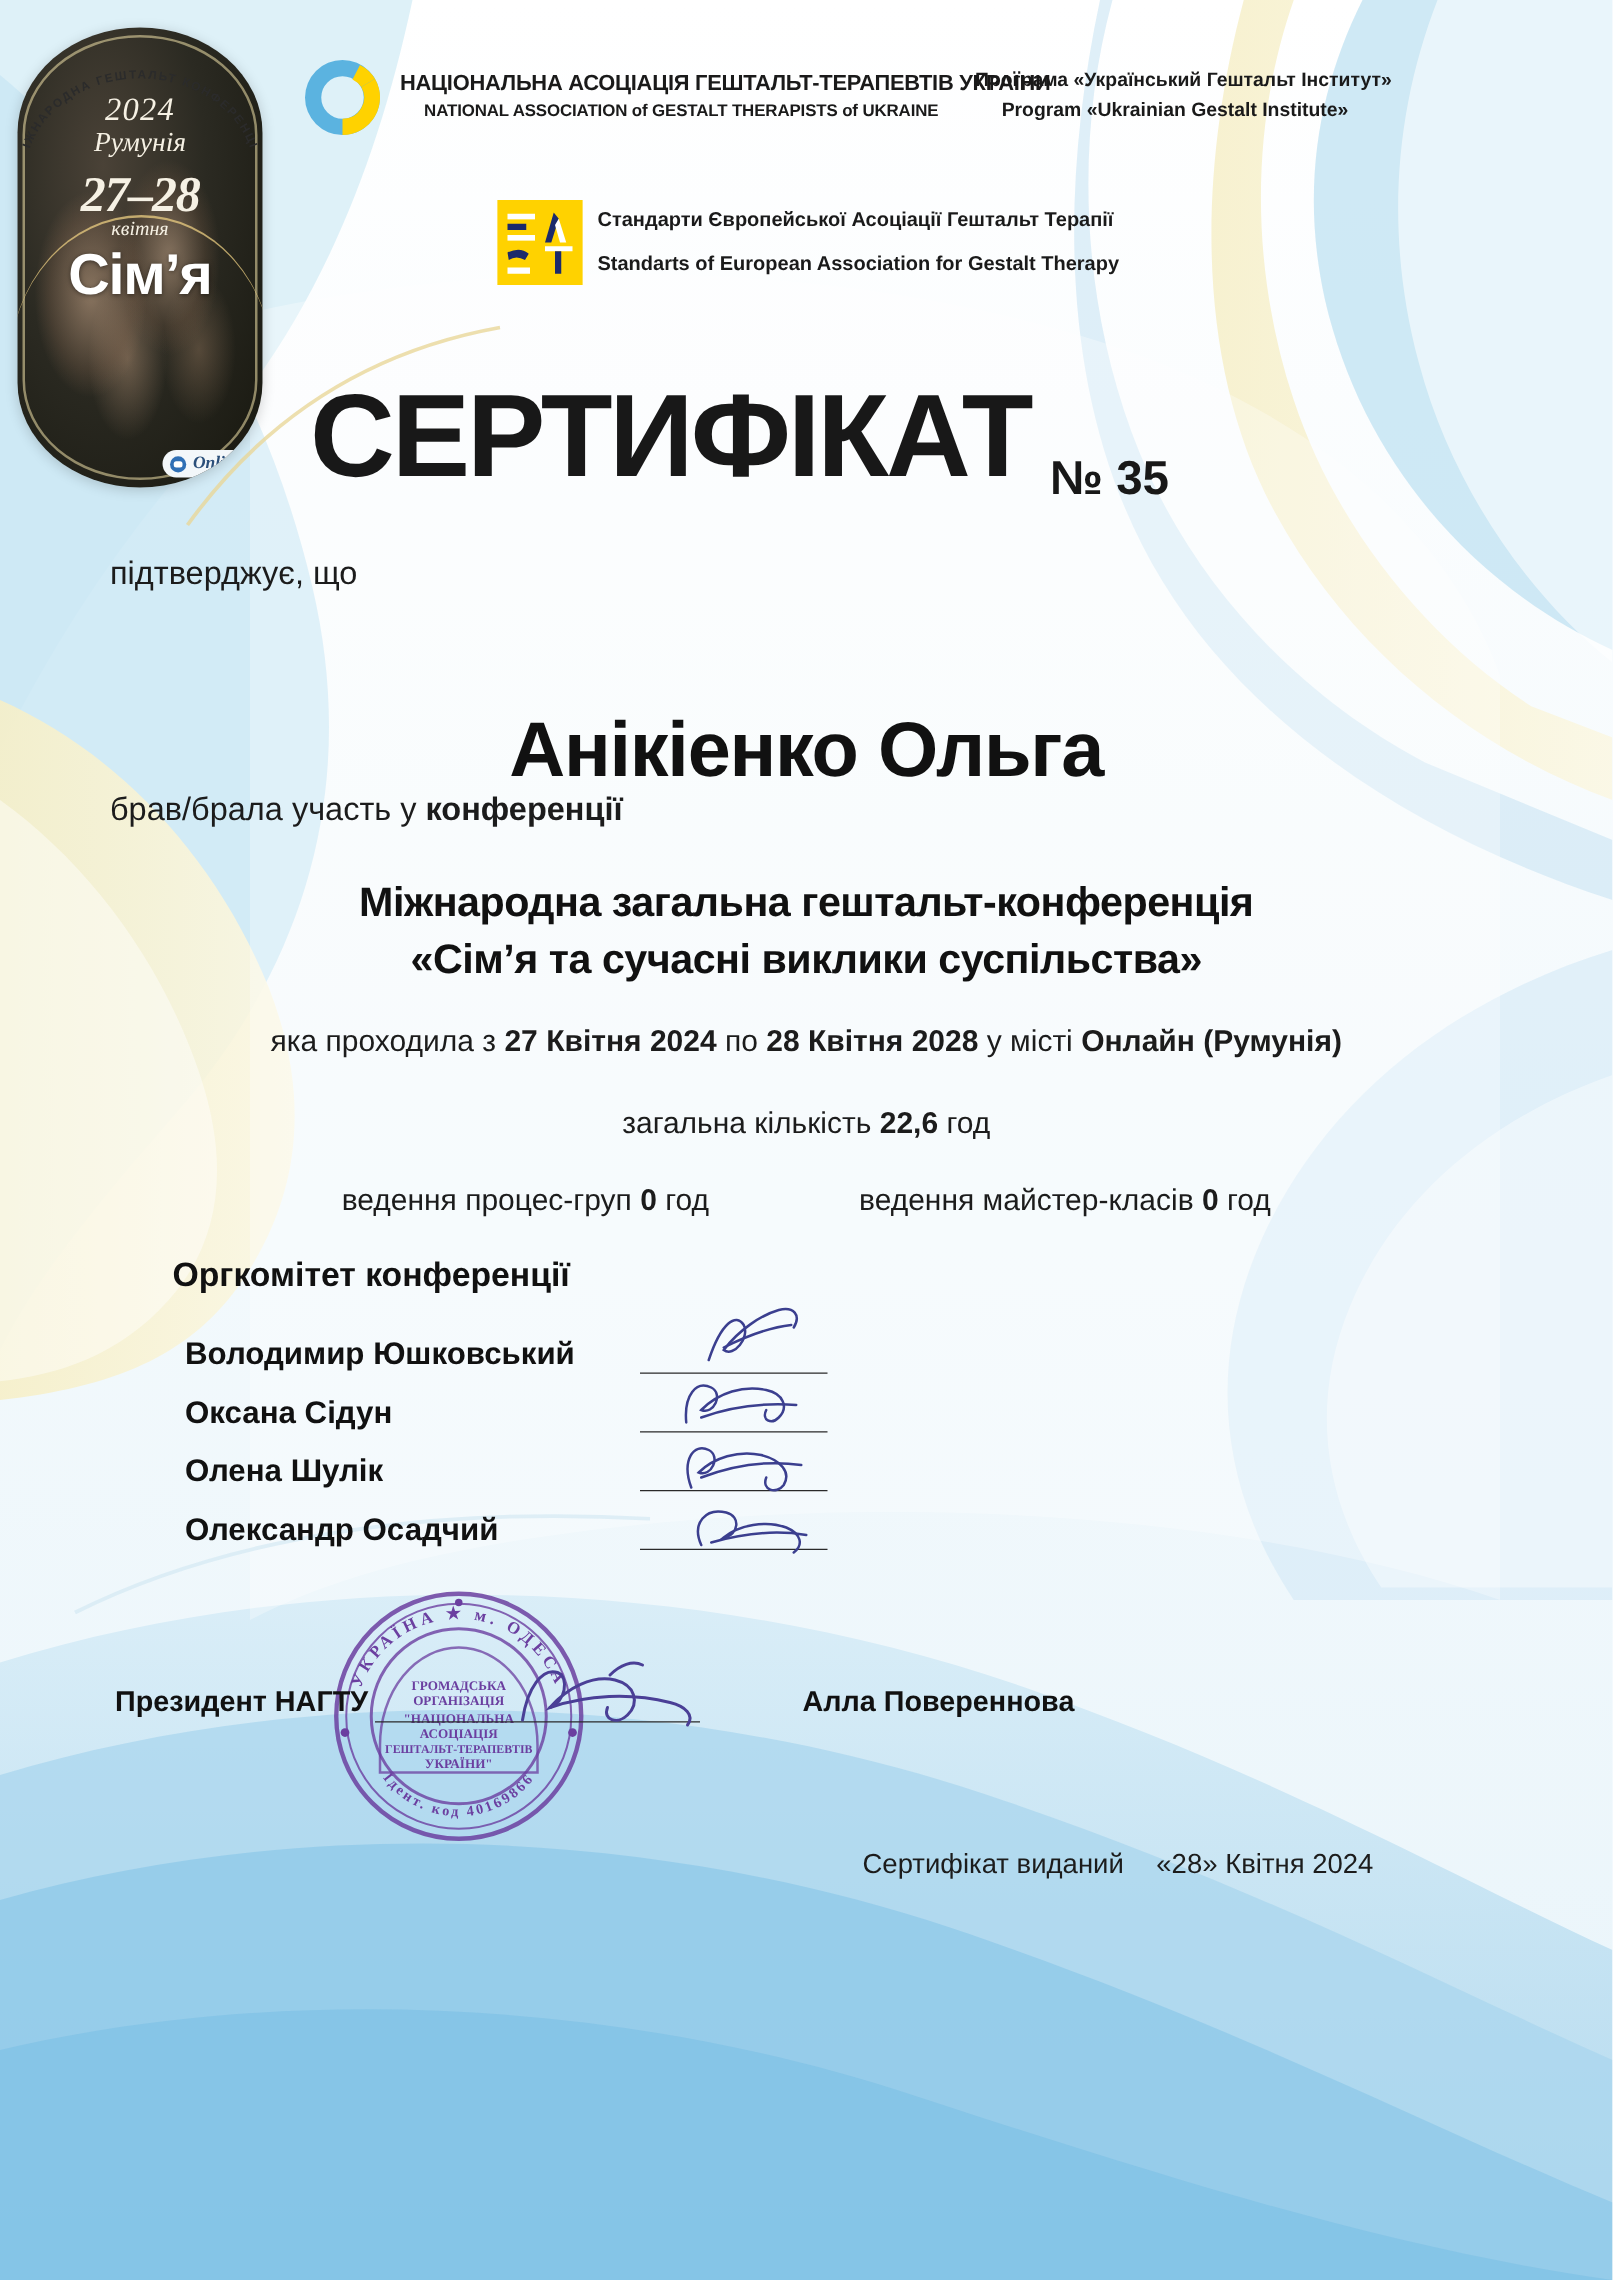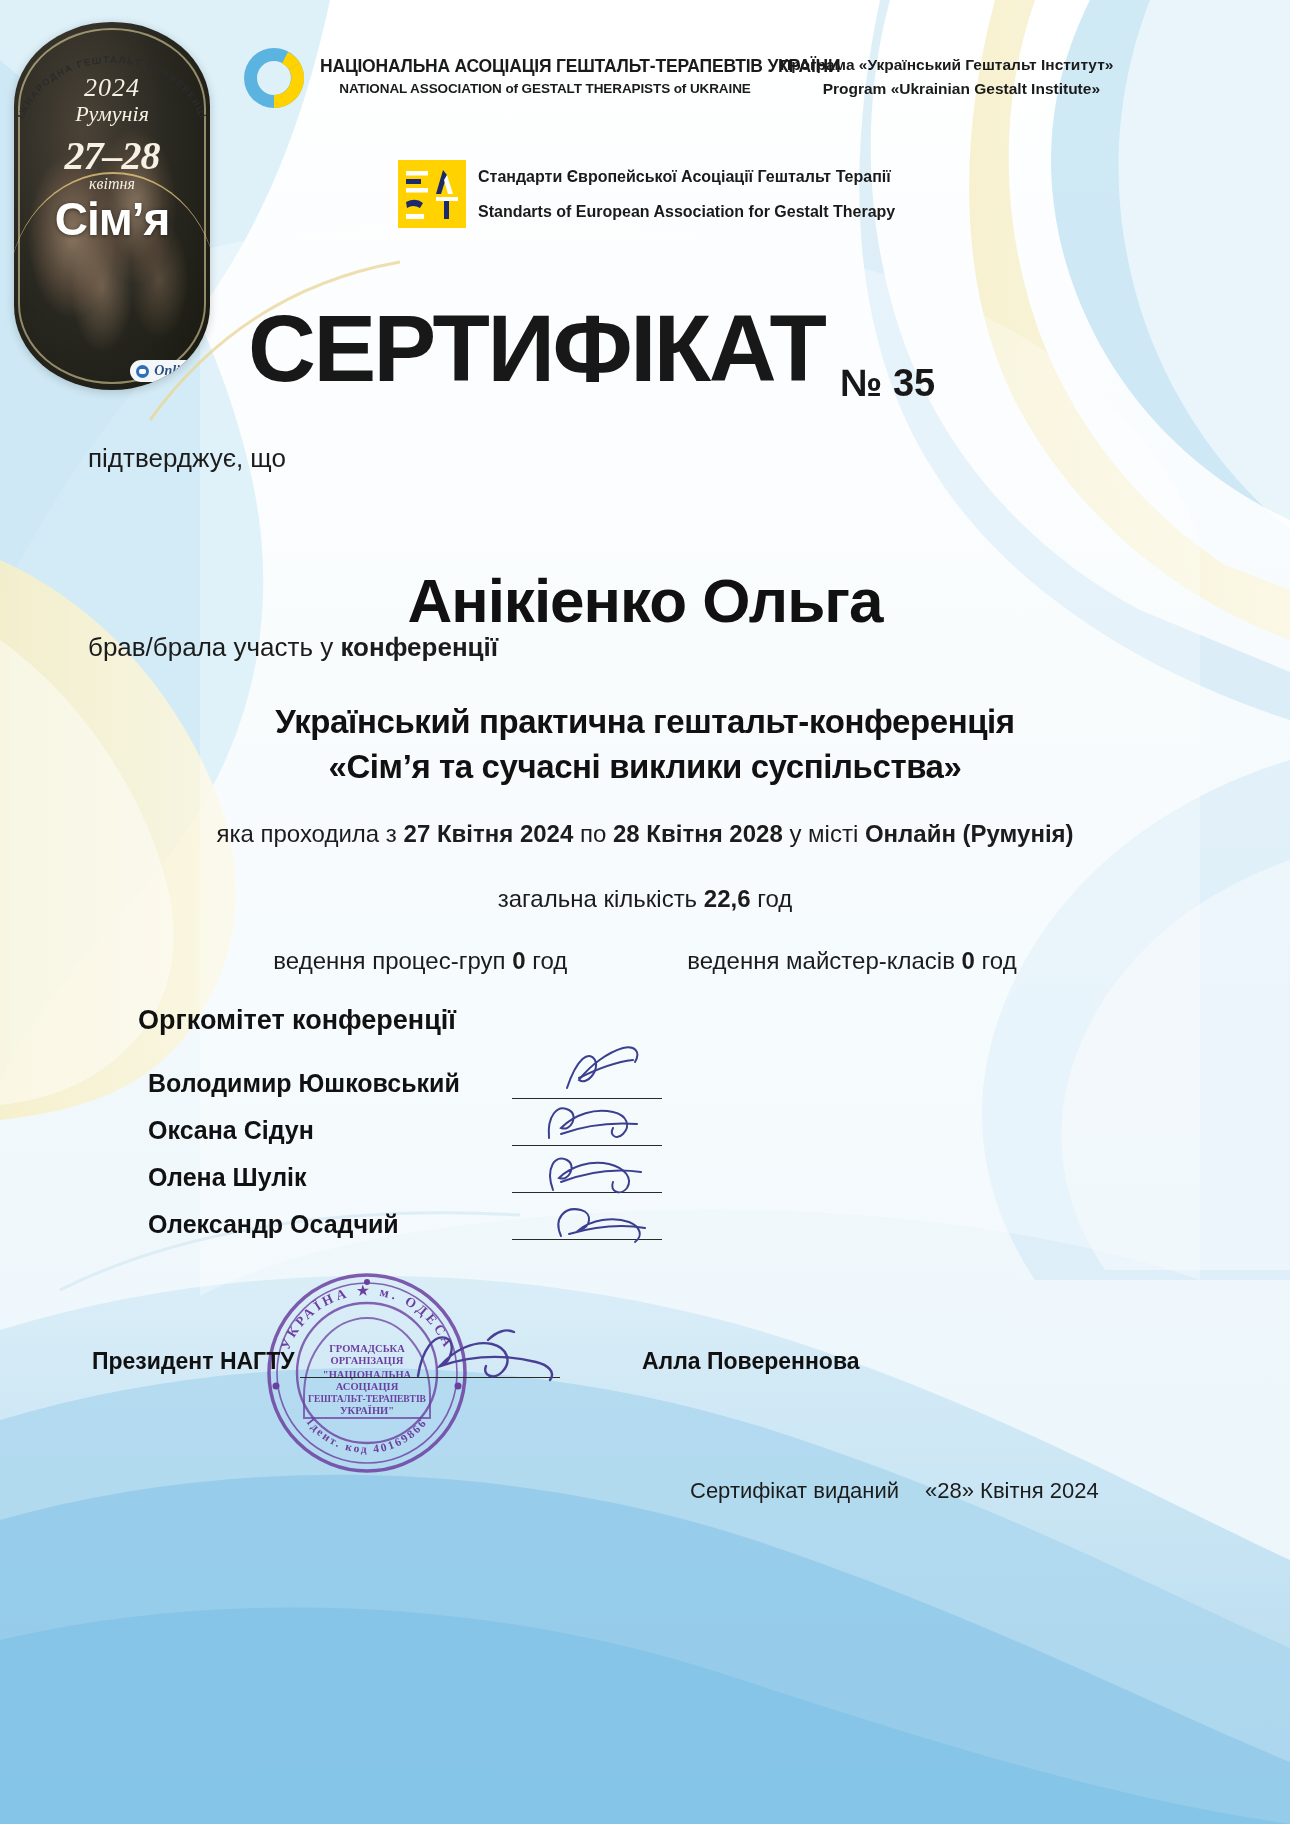--- a/index.html
+++ b/index.html
@@ -94,21 +94,21 @@
   .nagtu-ua {
     font-size: 17.5px; font-weight: 800; color: #1a1a1a;
     letter-spacing: -.2px; white-space: nowrap;
   }
   .nagtu-en {
     font-size: 13.5px; font-weight: 700; color: #1a1a1a;
     margin-top: 4px; white-space: nowrap; letter-spacing: -.1px;
   }
   .program {
     position: absolute; left: 780px; top: 56px; width: 320px;
-    text-align: right; color: #1a1a1a;
+    text-align: center; color: #1a1a1a;
   }
   .program-ua { font-size: 15.5px; font-weight: 600; white-space: nowrap; }
   .program-en { font-size: 15.5px; font-weight: 600; margin-top: 6px; white-space: nowrap; }
 
   
   .eagt-logo {
     position: absolute; left: 398px; top: 160px;
     width: 68px; height: 68px; background: #ffd200;
   }
   .eagt-text { position: absolute; left: 478px; top: 168px; }
@@ -344,21 +344,21 @@
   <div class="title-num">№ 35</div>
 
   <div class="confirms">підтверджує, що</div>
   <div class="recipient">Анікіенко Ольга</div>
 
   <div class="participated">
     <span>брав/брала участь у </span><b>конференції</b>
   </div>
 
   <div class="conf-name">
-    <div>Український практична гештальт-конференція</div>
+    <div>Міжнародна загальна гештальт-конференція</div>
     <div>«Сім’я та сучасні виклики суспільства»</div>
   </div>
 
   <div class="dates">
     <span>яка проходила з </span><b>27 Квітня 2024</b><span> по </span><b>28 Квітня 2028</b><span> у місті </span><b>Онлайн (Румунія)</b>
   </div>
 
   <div class="total">
     <span>загальна кількість </span><b>22,6</b><span> год</span>
   </div>

